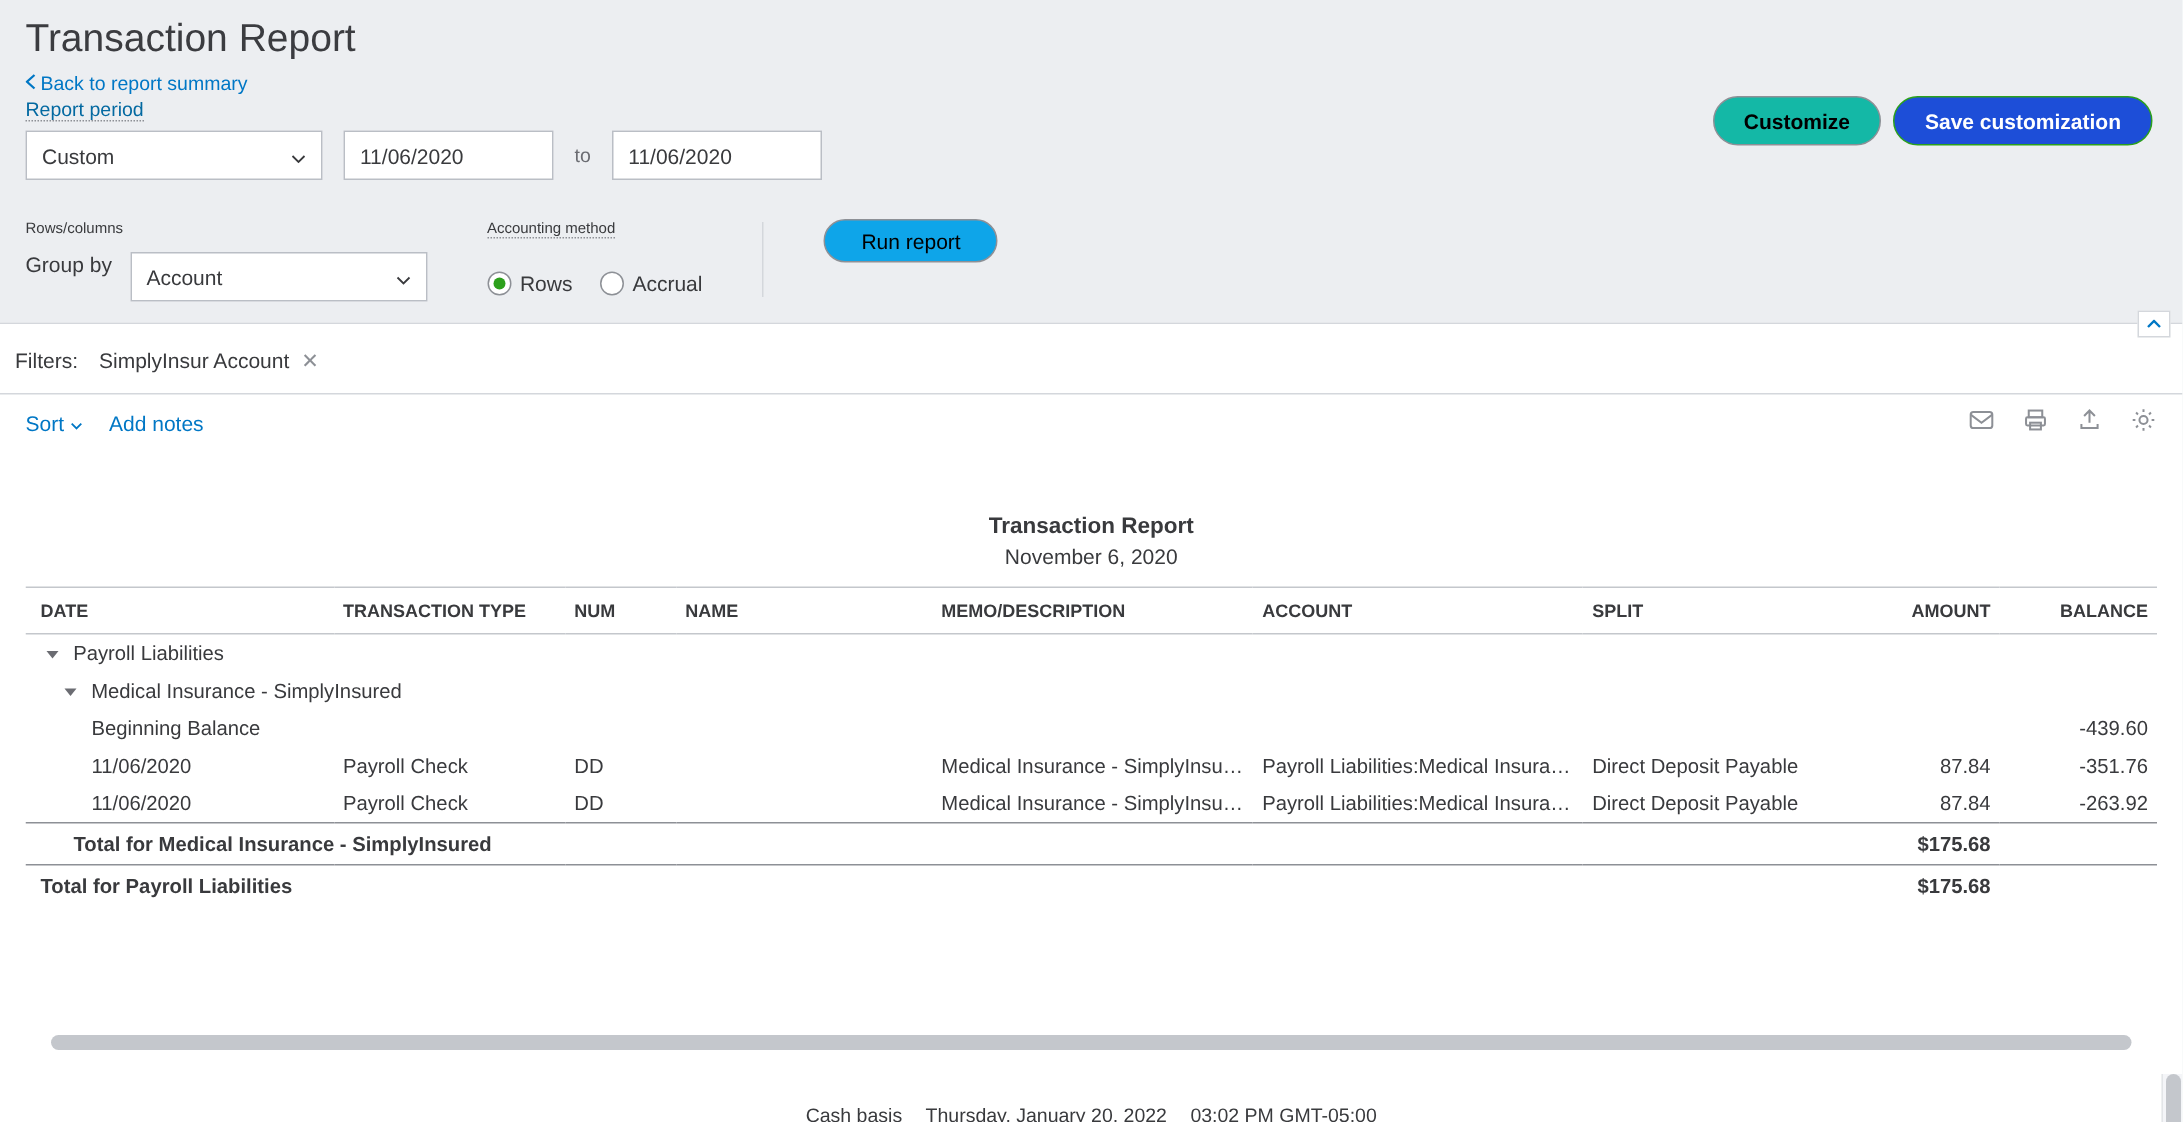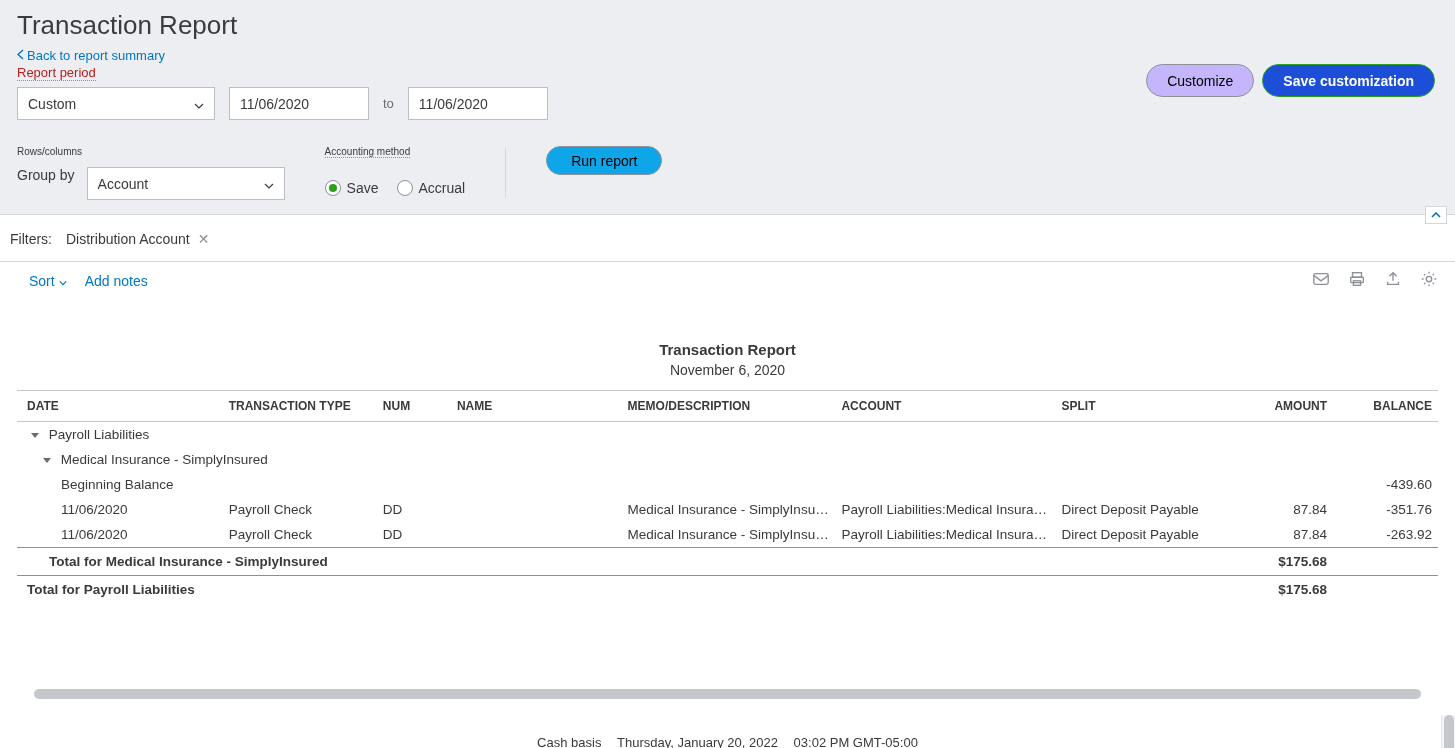--- a/index.html
+++ b/index.html
@@ -3,23 +3,23 @@
 <meta charset="utf-8">
 <style>
   * { box-sizing: border-box; margin: 0; padding: 0; }
   html, body { font-family: -apple-system, BlinkMacSystemFont, "Segoe UI", Helvetica, Arial, sans-serif; font-size: 14px; color: #393a3d; background: #f4f5f8; }
   body { width: 1455px; }
   .page { width: 100%; }
   .header-strip { background: #eceef1; padding: 10px 17px 14px 17px; position: relative; }
   h1.page-title { font-size: 26px; font-weight: 500; color: #3b3c40; margin-bottom: 6px; }
   .back-link { color: #0077c5; font-size: 13px; text-decoration: none; display: inline-flex; align-items: center; gap: 3px; }
   .back-link svg { width: 7px; height: 11px; }
-  .rp-label { font-size: 13px; color: #b91c1c; border-bottom: 1px dotted #8d9096; display: inline-block; margin-top: 2px; }
+  .rp-label { font-size: 13px; color: #0369a1; border-bottom: 1px dotted #8d9096; display: inline-block; margin-top: 2px; }
   .top-actions { position: absolute; right: 20px; top: 64px; display: flex; gap: 8px; }
-  .btn { border-radius: 20px; height: 33px; padding: 0 20px; font-size: 14px; font-weight: 400; cursor: pointer; border: 1px solid #8d9096; background: #c4b5fd; }
+  .btn { border-radius: 20px; height: 33px; padding: 0 20px; font-size: 14px; font-weight: 700; cursor: pointer; border: 1px solid #8d9096; background: #14b8a6; }
   .btn.primary { background: #1d4ed8; color: #fff; border: 1px solid #2ca01c; font-weight: 600; }
 
   .period-row { display: flex; align-items: center; gap: 14px; margin-top: 6px; }
   .select-box, .date-input { height: 33px; border: 1px solid #babec5; background: #fff; font-size: 14px; padding: 0 10px; display: flex; align-items: center; justify-content: space-between; }
   .select-box { width: 198px; }
   .date-input { width: 140px; }
   .caret-down-icon svg { width: 10px; height: 6px; }
   .to-label { font-size: 13px; color: #6b6c72; }
 
   .filters-row2 { display: flex; align-items: flex-start; gap: 40px; margin-top: 22px; }
@@ -36,21 +36,21 @@
   .btn-run { border-radius: 20px; height: 29px; padding: 0 24px; border: 1px solid #8d9096; background: #0ea5e9; font-size: 14px; font-weight: 500; margin-top: 4px; cursor: pointer; }
 
   .collapse-tab { position: absolute; right: 8px; bottom: -10px; width: 22px; height: 18px; background: #fff; border: 1px solid #d4d7dc; display: flex; align-items: center; justify-content: center; z-index: 5; }
   .collapse-tab svg { width: 10px; height: 6px; stroke: #0077c5; }
 
   .body-area { background: #fff; margin: 0 0 0 0; padding: 0; border-top: 1px solid #d4d7dc; position: relative; min-height: 530px;}
   .filters-line { padding: 16px 17px 6px 10px; font-size: 14px; display: flex; align-items: center; gap: 14px;}
   .filter-chip { display: inline-flex; align-items: center; gap: 8px; }
   .filter-chip .x { color: #8d9096; cursor: pointer; font-size: 14px;}
 
-  .toolbar { display: flex; align-items: center; justify-content: space-between; padding: 8px 17px 10px 29px; border-top: 1px solid #d4d7dc; margin-top:8px}
+  .toolbar { display: flex; align-items: center; justify-content: space-between; padding: 8px 17px 10px 17px; border-top: 1px solid #d4d7dc; margin-top:8px}
   .toolbar-left { display: flex; gap: 18px; align-items: center; }
   .sort-link { color: #0077c5; font-size: 14px; display: inline-flex; align-items: center; gap: 4px; cursor: pointer;}
   .addnotes-link { color: #0077c5; font-size: 14px; cursor: pointer;}
   .toolbar-right { display: flex; gap: 18px; align-items: center; }
   .tool-icon svg { width: 18px; height: 18px; stroke: #8d9096; fill: none; stroke-width: 1.5; }
 
   .report-panel { margin: 0 17px; position: relative; overflow: hidden; height: 380px}
   .report-hdr { text-align: center; margin-top: 40px; }
   .report-hdr .rt-title { font-size: 15px; font-weight: 700; }
   .report-hdr .rt-date { font-size: 14px; margin-top: 4px;}
@@ -121,21 +121,21 @@
             </span>
           </div>
         </div>
       </div>
 
       <div class="col-block">
         <span class="lbl dotted">Accounting method</span>
         <div class="radio-row">
           <span class="radio">
             <span class="dot sel"></span>
-            <span>Save</span>
+            <span>Rows</span>
           </span>
           <span class="radio">
             <span class="dot"></span>
             <span>Accrual</span>
           </span>
         </div>
       </div>
 
       <div class="divider-v"></div>
 
@@ -148,21 +148,21 @@
       <svg viewBox="0 0 10 6">
           <path d="M1 5 L5 1 L9 5" fill="none" stroke="#0077c5" stroke-width="1.6"></path>
         </svg>
     </div>
   </div>
 
   <div class="body-area">
     <div class="filters-line">
       <span>Filters:</span>
       <span class="filter-chip">
-        <span>Distribution Account</span>
+        <span>SimplyInsur Account</span>
         <span class="x">✕</span>
       </span>
     </div>
 
     <div class="toolbar">
       <div class="toolbar-left">
         <span class="sort-link">
           <span>Sort</span>
           <span>
             <svg width="8" height="6" viewBox="0 0 10 6">

